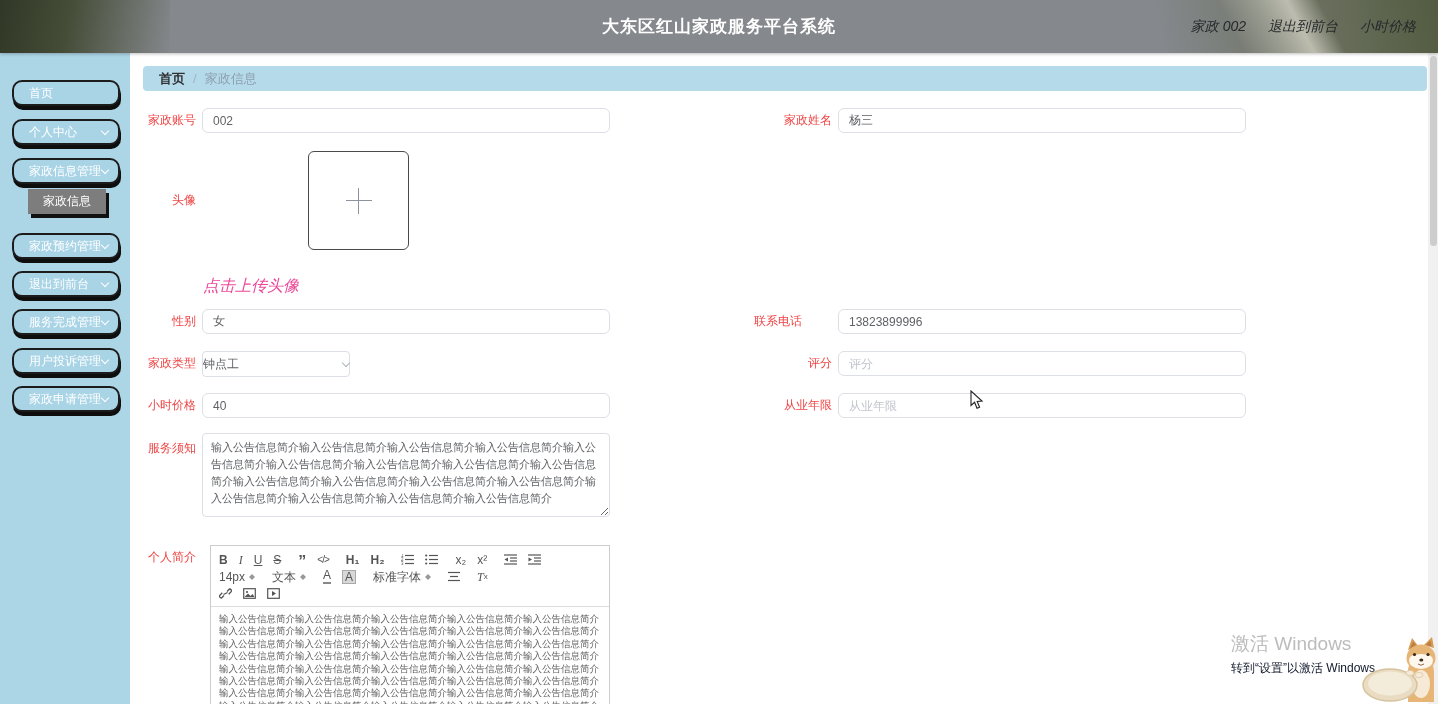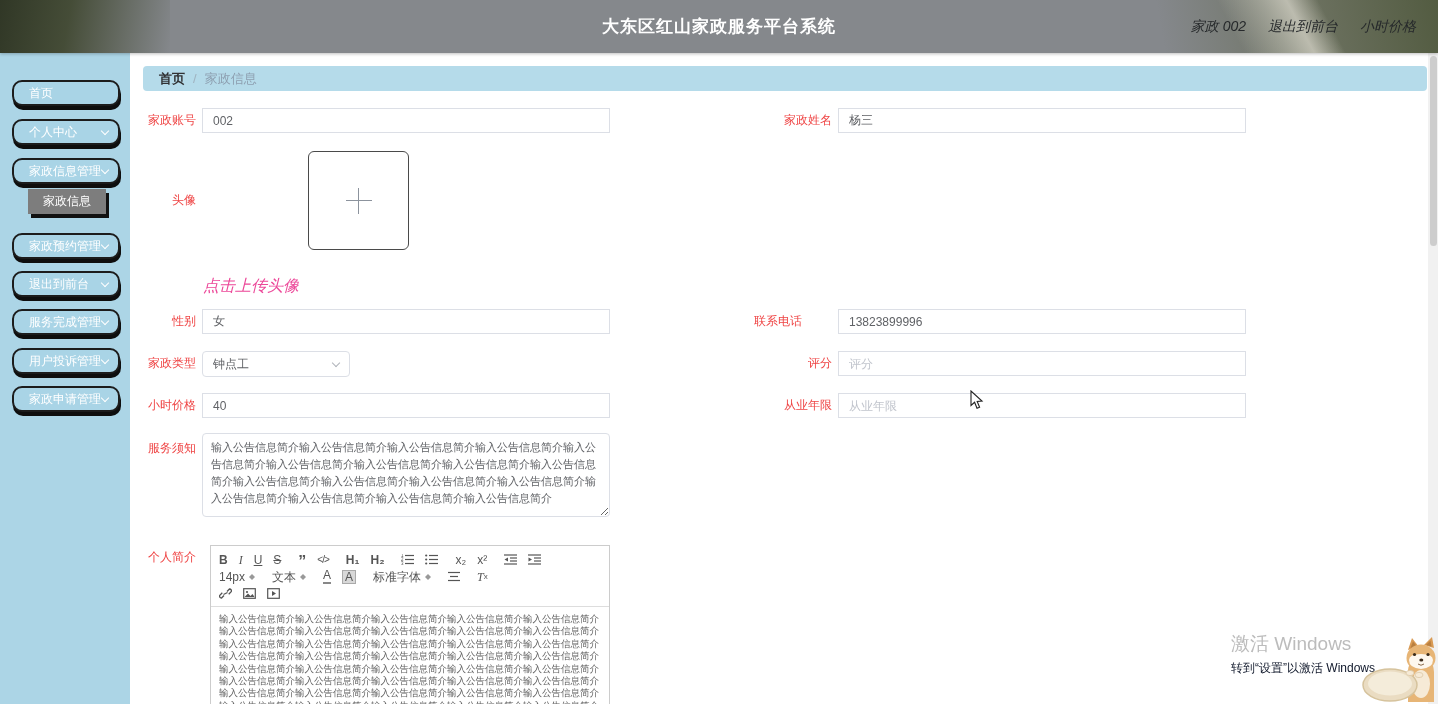--- a/index.html
+++ b/index.html
@@ -39,35 +39,35 @@
   .breadcrumb { position:absolute; left:13px; top:13px; width:1284px; height:25px;
     background:#b5dbea; border-radius:4px; display:flex; align-items:center;
     padding:0 16px; font-size:13px; gap:8px; }
   .bc-home { color:#303133; font-weight:bold; cursor:pointer; }
   .bc-sep { color:#9fb3c0; }
   .bc-cur { color:#8d9fb0; }
 
   .flabel { position:absolute; width:80px; text-align:right; font-size:12px; color:#ef4444;
     line-height:25px; white-space:nowrap; }
   .finput { position:absolute; height:25px; width:408px; border:1px solid #dcdfe6;
-    border-radius:0; padding:0 10px; font-size:12px; color:#606266; background:#fff;
+    border-radius:6px; padding:0 10px; font-size:12px; color:#606266; background:#fff;
     font-family:inherit; outline:none; }
   .finput::placeholder { color:#c0c4cc; }
 
   .avatar-box { position:absolute; left:178px; top:98px; width:101px; height:99px;
     border:1px solid #4a4a4a; border-radius:6px; background:#fff; cursor:pointer; }
   .plus-icon { position:absolute; left:50%; top:50%; width:26px; height:26px;
     transform:translate(-50%,-50%); }
   .plus-icon::before { content:""; position:absolute; left:0; top:12px; width:26px; height:1.5px; background:#8c939d; }
   .plus-icon::after  { content:""; position:absolute; left:12px; top:0; width:1.5px; height:26px; background:#8c939d; }
   .upload-hint { position:absolute; left:73px; top:223px; font-size:16px; color:#ec4899; cursor:pointer;font-style:italic; }
 
   .fselect { position:absolute; left:72px; top:298px; width:148px; height:26px;
     border:1px solid #dcdfe6; border-radius:4px; background:#fff; font-size:12px;
-    color:#606266; display:flex; align-items:center; padding:0 10px; cursor:pointer; }
+    color:#606266; display:flex; align-items:center; padding:0 0; cursor:pointer; }
   .fselect .val { flex:1; }
   .caret { width:6px; height:6px; border-right:1.3px solid #b0b4bb; border-bottom:1.3px solid #b0b4bb;
     transform:rotate(45deg); margin-top:-3px; }
 
   .ftextarea { position:absolute; left:72px; top:380px; width:408px; height:84px;
     border:1px solid #dcdfe6; border-radius:4px; padding:5px 8px; font-size:11px;
     line-height:17px; color:#606266; font-family:inherit; resize:vertical; outline:none; }
 
   
   .editor { position:absolute; left:80px; top:492px; width:400px; height:230px;

